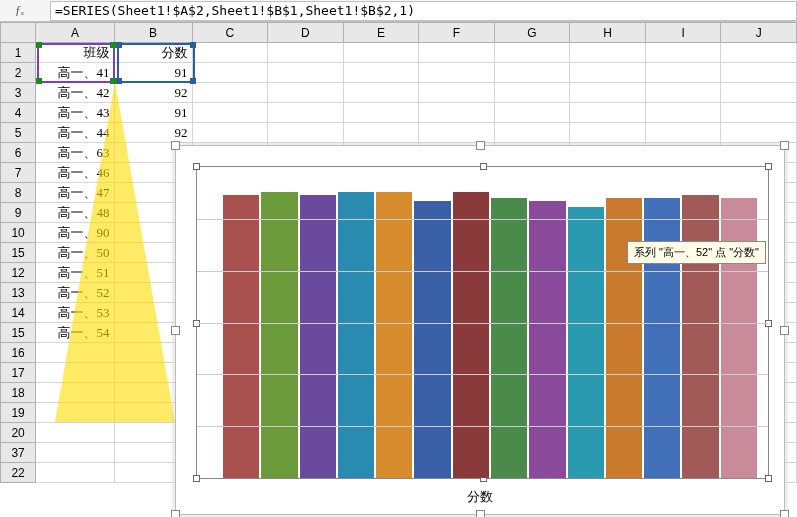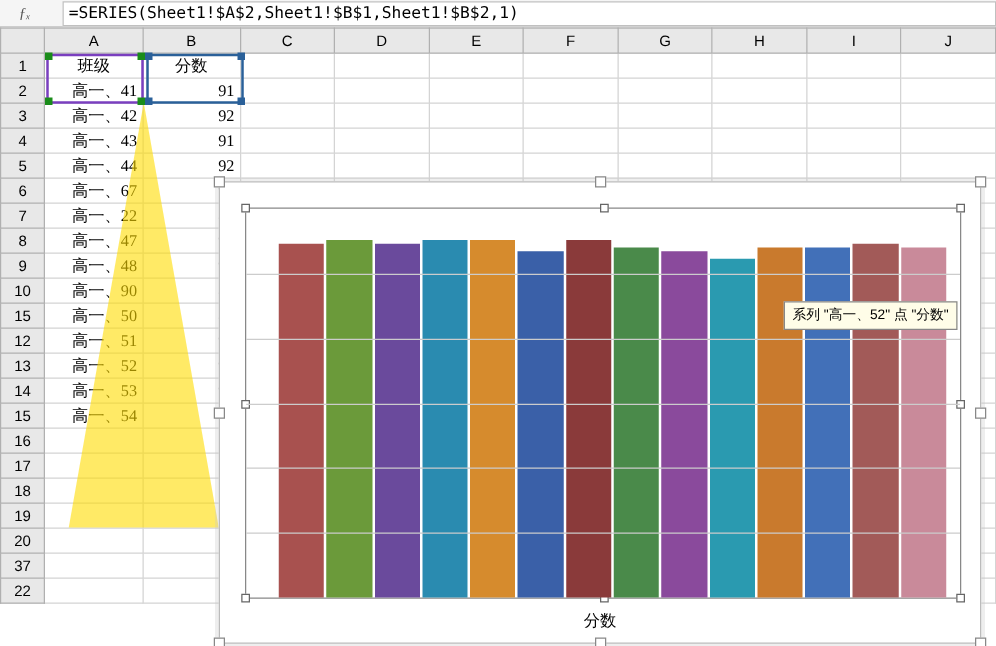--- a/index.html
+++ b/index.html
@@ -12,21 +12,21 @@
   .fx-label { width: 50px; padding-left: 15px; font-style: italic; color: #555; display: flex; align-items: center; font-family: serif; }
   .fx-icon::before { content: "ƒₓ"; }
   .formula-input { flex: 1; padding-left: 4px; height: 20px; border: 1px solid #c0c0c0; background: #fff; font-family: Consolas, monospace; font-size: 13px; display: flex; align-items: center; }
   
   .grid-area { position: relative; }
   table.sheet { border-collapse: collapse; table-layout: fixed; }
   .corner { width: 36px; height: 20px; background: #e8e8e8; border: 1px solid #b0b0b0; }
   th.colhdr { background: #e8e8e8; border: 1px solid #b0b0b0; font-weight: normal; font-family: Arial; height: 20px; }
   th.rowhdr { width: 36px; background: #e8e8e8; border: 1px solid #b0b0b0; text-align: center; font-weight: normal; font-family: Arial; }
   td.cell { border: 1px solid #d4d4d4; height: 20px; padding: 0 4px; text-align: right; font-family: SimSun, serif; font-size: 13px; background: #fff; }
-  td.cell.txt { text-align: center; }
+  td.cell.txt { text-align: right; }
   .col-A { width: 80px; }
   .col-B { width: 80px; }
   .col-other { width: 78px; }
   .triangle { position: absolute; width: 0; height: 0; border-left: 60px solid transparent; border-right: 60px solid transparent; border-bottom: 340px solid rgba(255,220,0,0.6); pointer-events: none; }
   
   .sel-A { position: absolute; border: 2px solid #2a6099; pointer-events: none; }
   .sel-B { position: absolute; border: 2px solid #2a6099; pointer-events: none; }
   .sel-handle { position: absolute; width: 6px; height: 6px; background: #2a6099; }
   .sel-handle.green { background: #1a8c1a; }
   
@@ -130,34 +130,34 @@
           <td class="cell "></td>
           <td class="cell "></td>
           <td class="cell "></td>
           <td class="cell "></td>
           <td class="cell "></td>
           <td class="cell "></td>
           <td class="cell "></td>
         </tr>
         <tr>
           <th class="rowhdr">6</th>
-          <td class="cell ">高一、67</td>
+          <td class="cell ">高一、63</td>
           <td class="cell ">92</td>
           <td class="cell "></td>
           <td class="cell "></td>
           <td class="cell "></td>
           <td class="cell "></td>
           <td class="cell "></td>
           <td class="cell "></td>
           <td class="cell "></td>
           <td class="cell "></td>
         </tr>
         <tr>
           <th class="rowhdr">7</th>
-          <td class="cell ">高一、22</td>
+          <td class="cell ">高一、46</td>
           <td class="cell ">89</td>
           <td class="cell "></td>
           <td class="cell "></td>
           <td class="cell "></td>
           <td class="cell "></td>
           <td class="cell "></td>
           <td class="cell "></td>
           <td class="cell "></td>
           <td class="cell "></td>
         </tr>

